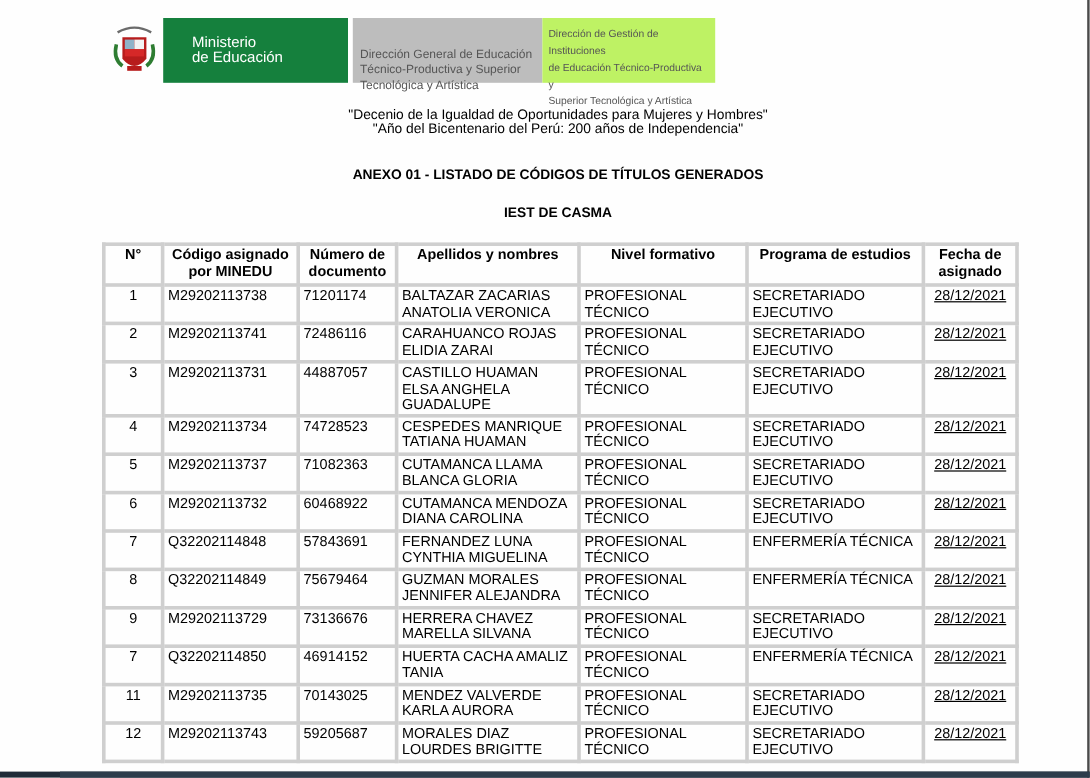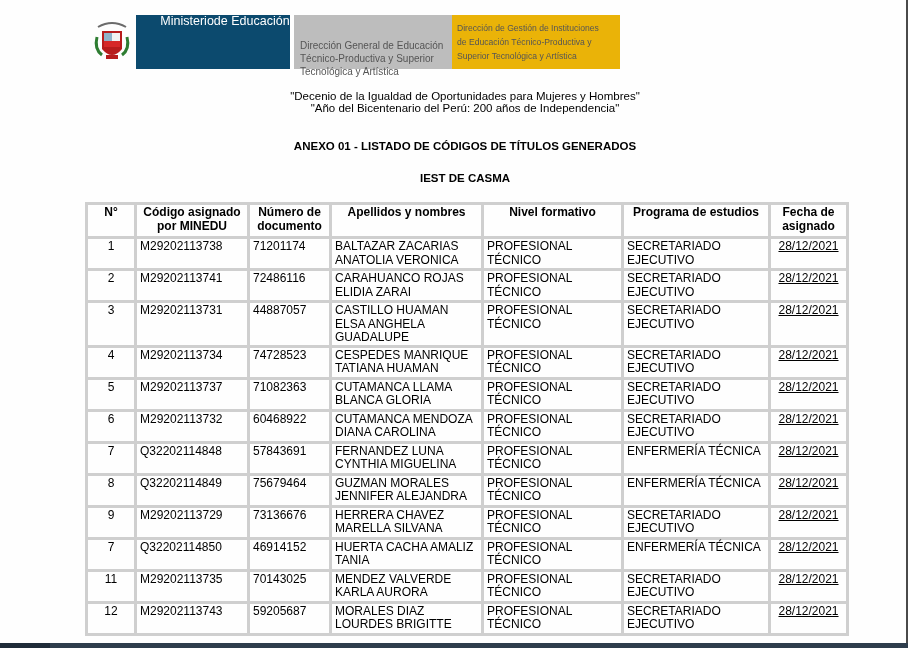--- a/index.html
+++ b/index.html
@@ -9,25 +9,25 @@
   }
   .page { position: absolute; left: 0; top: 0; width: 906px; height: 643px; background: #fefefe; overflow: hidden; }
   .right-edge { position: absolute; left: 906px; top: 0; width: 2px; height: 648px; background: #4a4a4a; }
   .bottom-bar { position: absolute; left: 0; top: 643px; width: 908px; height: 5px; background: #1f2b38; }
   .bottom-bar .thumb { position: absolute; left: 50px; top: 0; width: 858px; height: 5px; background: #2e3d4c; }
 
   
   .banner { position: absolute; top: 15px; left: 88px; height: 54px; display: flex; }
   .shield { width: 48px; height: 54px; display: flex; align-items: center; justify-content: center; }
   .peru { width: 50px; height: 54px; background: #e3171c; color: #fff; font-size: 15px; display:flex; align-items:center; justify-content:center; letter-spacing: 0.3px; }
-  .minedu { width: 154px; height: 54px; background: #0c4a6e; color: #fff; font-size: 12.5px; line-height: 13px; display:flex; justify-content:center; padding-left: 24px; box-sizing: border-box; }
+  .minedu { width: 154px; height: 54px; background: #15803d; color: #fff; font-size: 12.5px; line-height: 13px; display:flex; flex-direction:column; justify-content:center; padding-left: 24px; box-sizing: border-box; }
   .sep { width: 4px; height: 54px; background: #fff; }
   .despacho { width: 160px; height: 54px; background: #808080; color: #e6e6e6; font-size: 10px; line-height: 13px; padding: 7px 0 0 8px; box-sizing: border-box; }
   .dgetp { width: 158px; height: 54px; background: #bdbdbd; color: #555; font-size: 10px; line-height: 13px; padding: 24px 0 0 6px; box-sizing: border-box; }
-  .digest { width: 168px; height: 54px; background: #eab308; color: #555; font-size: 8.6px; line-height: 14px; padding: 6px 11px 0 5px; box-sizing: border-box; }
+  .digest { width: 144px; height: 54px; background: #bef264; color: #555; font-size: 8.6px; line-height: 14px; padding: 6px 11px 0 5px; box-sizing: border-box; }
 
   .motto { position: absolute; top: 90px; left: 0; width: 930px; text-align: center; font-size: 11.5px; line-height: 12px; }
   .title { position: absolute; top: 140px; left: 0; width: 930px; text-align: center; font-size: 11.5px; font-weight: bold; }
   .subtitle { position: absolute; top: 172px; left: 0; width: 930px; text-align: center; font-size: 11.5px; font-weight: bold; }
 
   table.list { position: absolute; top: 202px; left: 85px; border-collapse: collapse; table-layout: fixed; font-size: 12px; }
   table.list th, table.list td { border: 3px solid #cfcfcf; vertical-align: top; padding: 1px 3px 0 3px; line-height: 13.5px; }
   table.list th { font-weight: bold; text-align: center; height: 30px; }
   table.list td { height: 28px; }
   table.list td.c-n { text-align: center; }

